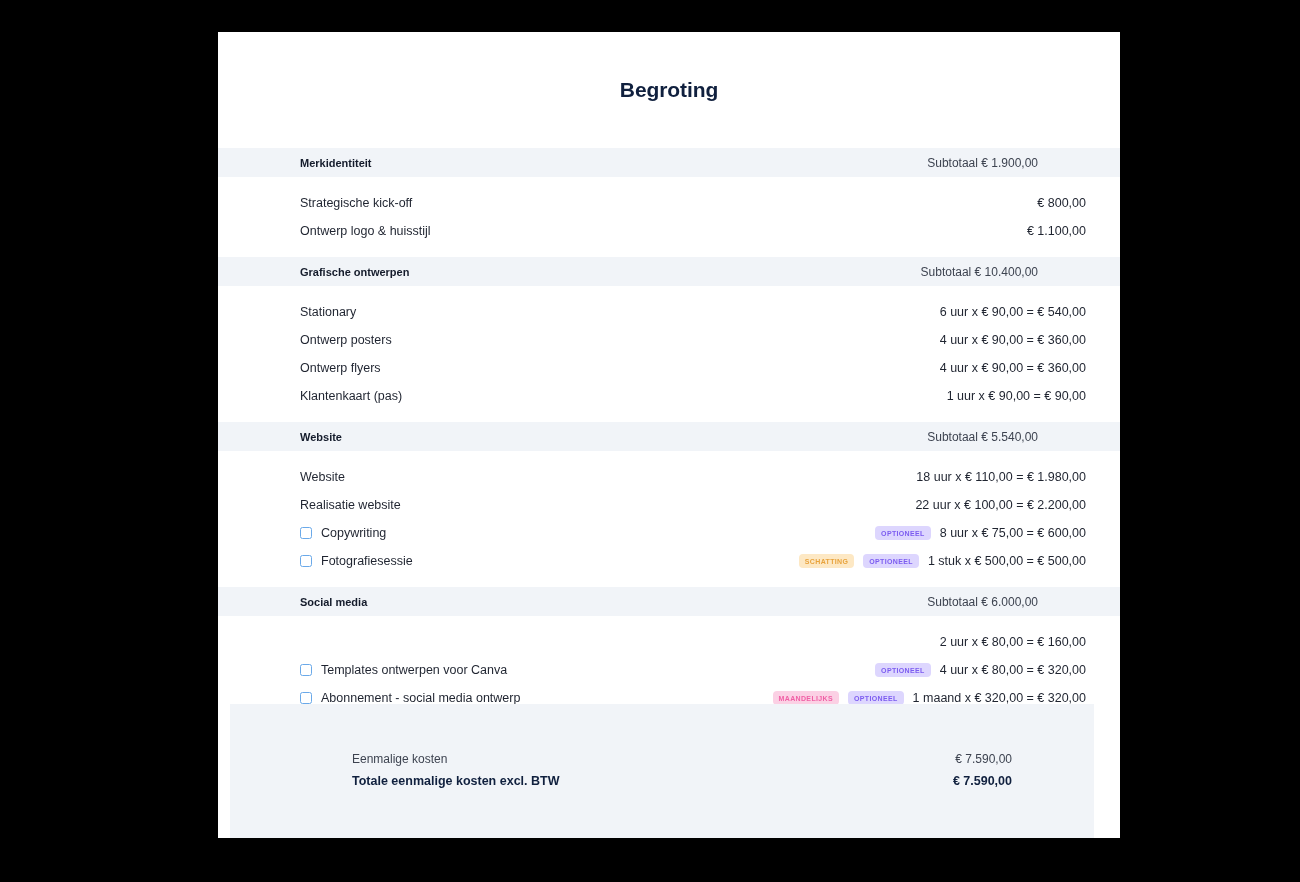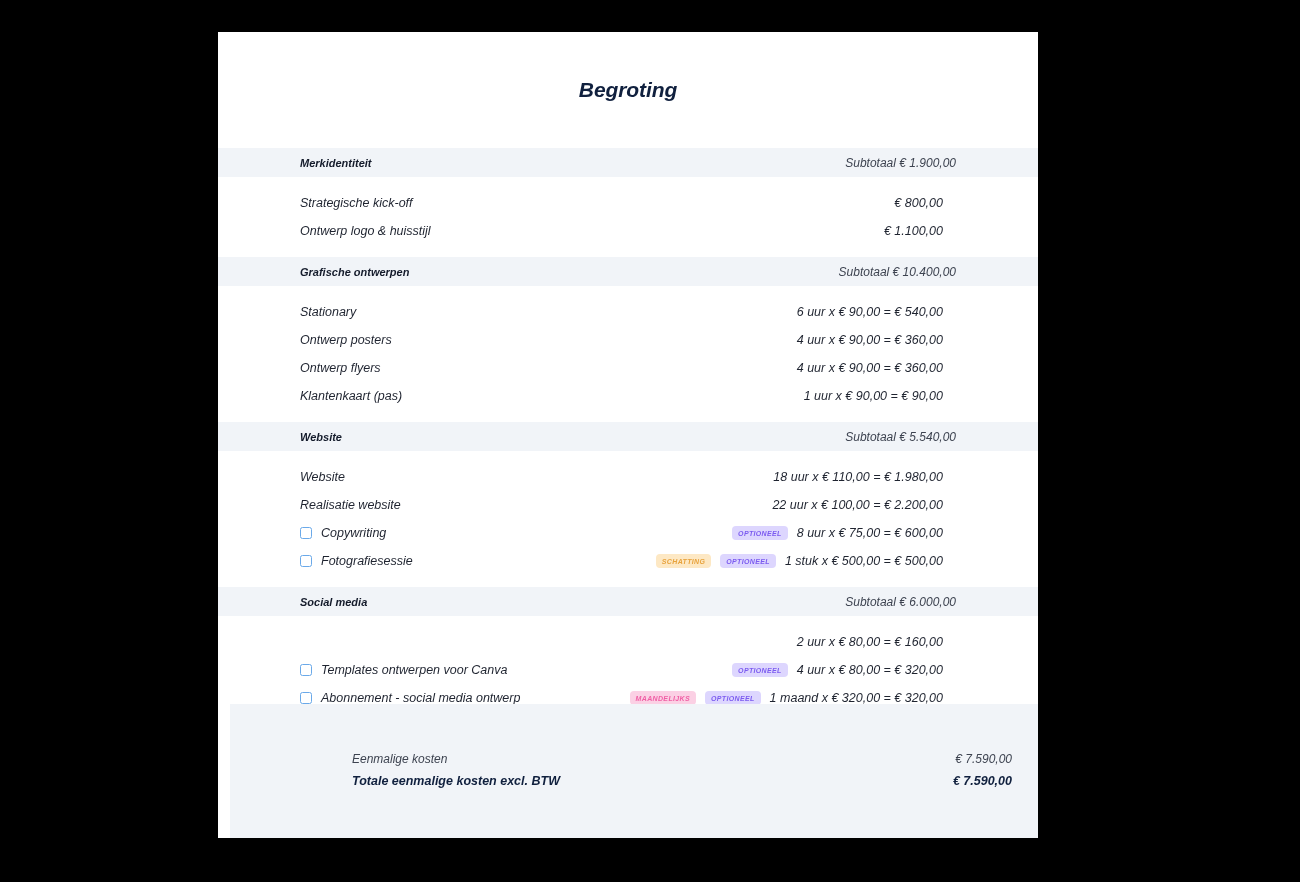--- a/index.html
+++ b/index.html
@@ -13,25 +13,24 @@
   .canvas {
     position: relative;
     width: 1300px;
     height: 882px;
     background: #000000;
   }
   .doc-card {
     position: absolute;
     left: 218px;
     top: 32px;
-    width: 820px;
+    width: 902px;
     height: 806px;
     background: #ffffff;
     overflow: hidden;
-    font-style: italic;
   }
   
   .doc-header {
     height: 116px;
     display: flex;
     align-items: center;
     justify-content: center;
     background: #ffffff;
   }
   .doc-title {
@@ -55,21 +54,21 @@
     flex: 0 0 auto;
   }
   .section-sub {
     margin-left: auto;
     font-size: 12px;
     color: #3d4350;
     font-weight: normal;
   }
   .section-rows {
     background: #ffffff;
-    padding: 12px 95px 12px 82px;
+    padding: 12px 34px 12px 82px;
   }
   .row {
     display: flex;
     align-items: center;
     height: 28px;
   }
   .row-left {
     display: flex;
     align-items: center;
     gap: 9px;

